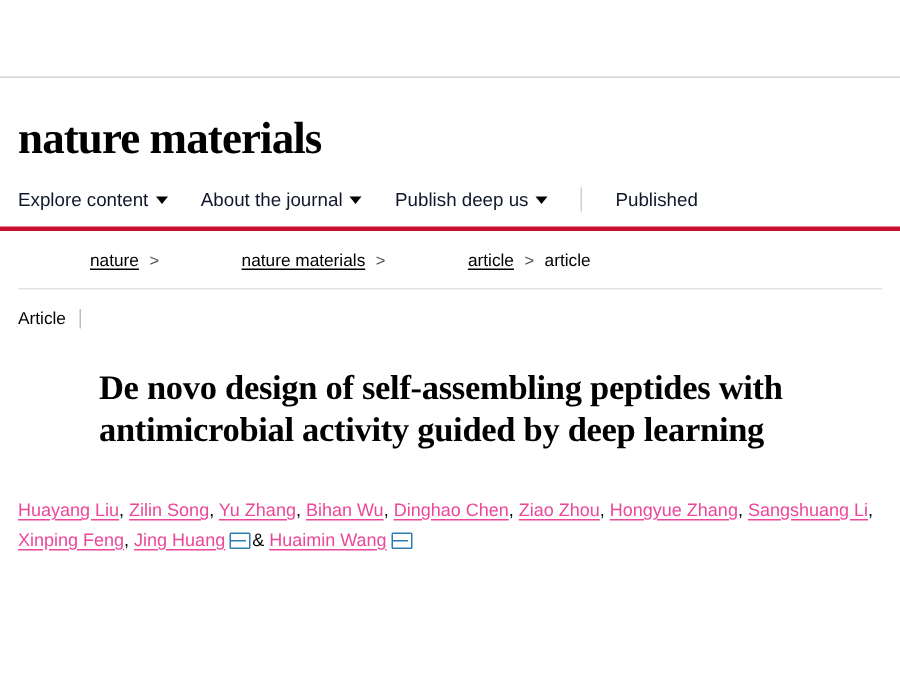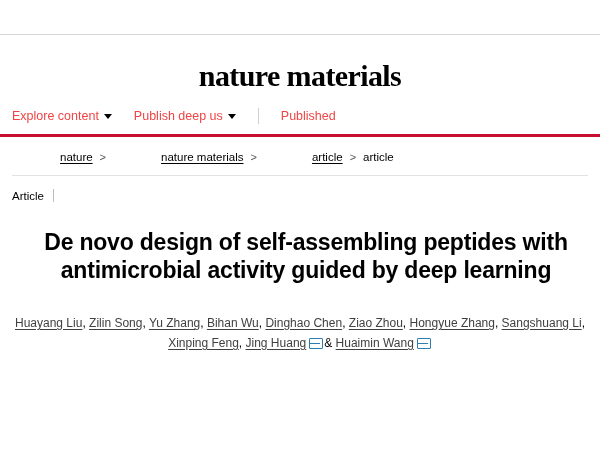--- a/index.html
+++ b/index.html
@@ -30,25 +30,24 @@
   }
   .letterbox-bottom {
     position: absolute;
     left: 0; bottom: 0;
     width: 600px; height: 60px;
     background: #ffffff;
   }
   .content {
     position: absolute;
     left: 0;
-    top: 34px;
+    top: 51px;
     width: 600px;
     height: 356px;
     box-sizing: border-box;
-    text-align: center;
   }
   .topline {
     width: 600px;
     height: 1px;
     background: #d6d6d6;
   }
   .masthead {
     padding: 26px 12px 6px 12px;
   }
   .brand {
@@ -62,21 +61,21 @@
   .nav {
     display: flex;
     align-items: center;
     padding: 8px 12px 0 12px;
     height: 30px;
     box-sizing: border-box;
   }
   .nav-item {
     font-family: "Liberation Sans", sans-serif;
     font-size: 12.5px;
-    color: #ef4444;
+    color: #0f172a;
     margin-right: 22px;
     white-space: nowrap;
     display: flex;
     align-items: center;
     cursor: pointer;
   }
   .caret {
     display: inline-block;
     margin-left: 5px;
     width: 0; height: 0;
@@ -134,37 +133,38 @@
     align-items: center;
     color: #000;
   }
   .meta-div {
     width: 1px;
     height: 13px;
     background: #bdbdbd;
     margin: 0 9px;
   }
   .title {
-    font-family: Liberation Sans, sans-serif;
+    font-family: Liberation Serif, serif;
     font-weight: 700;
     font-size: 23px;
     line-height: 1.22;
     padding: 11px 12px 0 24px;
     letter-spacing: -0.2px;
+    margin-left: 42px;
   }
   .authors {
     font-family: "Liberation Sans", sans-serif;
     font-size: 12px;
     line-height: 1.65;
     padding: 14px 12px 0 12px;
     color: #000;
     max-width: 586px;
   }
   .author {
-    color: #404040;
+    color: #ec4899;
     text-decoration: underline;
     text-underline-offset: 2px;
     cursor: pointer;
   }
   .mail {
     display: inline-block;
     width: 12px;
     height: 9px;
     border: 1px solid #2d7db3;
     border-radius: 1px;
@@ -206,20 +206,24 @@
     <div class="masthead">
       <div class="brand">nature materials</div>
     </div>
 
     <div class="nav">
       <div class="nav-item">
         <span>Explore content</span>
         <span class="caret"></span>
       </div>
       <div class="nav-item">
+        <span>About the journal</span>
+        <span class="caret"></span>
+      </div>
+      <div class="nav-item">
         <span>Publish deep us</span>
         <span class="caret"></span>
       </div>
       <div class="nav-sep"></div>
       <div class="nav-item">
         <span>Published</span>
       </div>
     </div>
 
     <div class="redline"></div>

